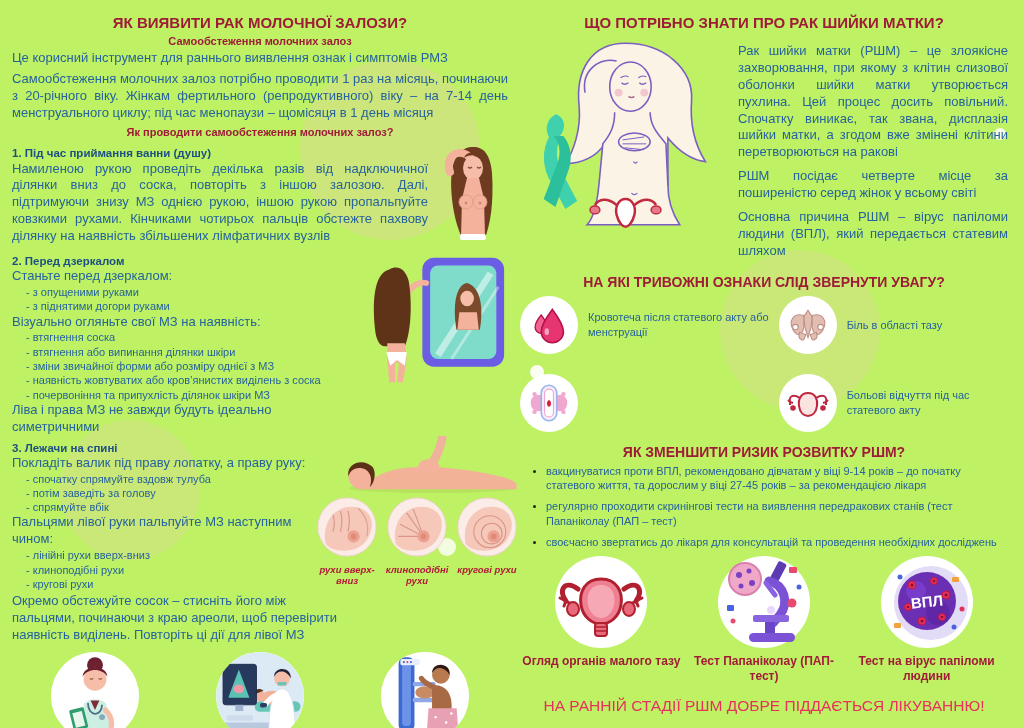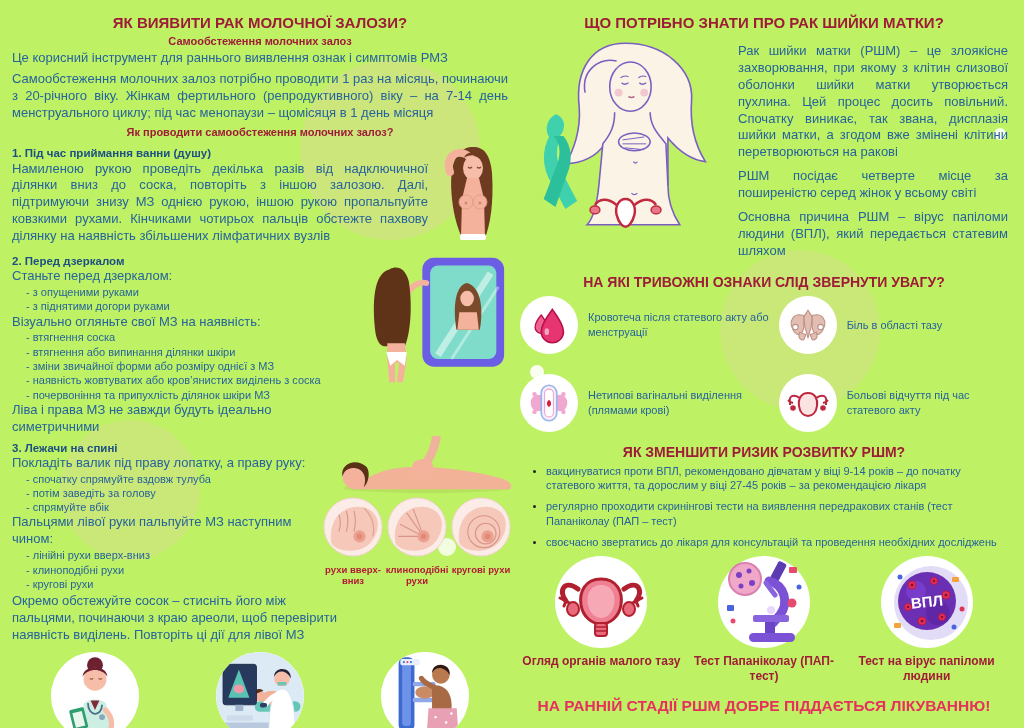--- a/index.html
+++ b/index.html
@@ -16,42 +16,42 @@
   h2.h-red{color:#9e1c38;font-size:11px;font-weight:bold;text-align:center;margin:4px 0 3px 0;}
   h3.h-blue{color:#1d5082;font-size:11.5px;font-weight:bold;margin:6px 0 1px 0;}
   p{font-size:13px;line-height:1.3;margin:2px 0 4px 0;}
   p.j{text-align:justify;}
   ul.dashlist{list-style:none;margin:0;padding:0 0 0 14px;}
   ul.dashlist li{font-size:11px;line-height:1.3;}
   .row{display:flex;}
   .flex1{flex:1;}
   
   .fig{flex:0 0 auto;}
-  .circles-row{display:flex;justify-content:flex-end;margin-top:2px;}
+  .circles-row{display:flex;gap:6px;justify-content:flex-end;margin-top:2px;font-style:italic;}
   .bcirc{width:64px;text-align:center;}
   .bcirc .lbl{color:#b11a38;font-size:9.5px;font-weight:bold;line-height:1.2;margin-top:2px;}
   
   .methods-row{display:flex;justify-content:space-around;margin-top:8px;}
   .method{width:150px;text-align:center;}
   .iconcirc{width:88px;height:88px;border-radius:50%;background:#fff;margin:0 auto;display:flex;align-items:center;justify-content:center;overflow:hidden;}
   .method .lbl,.test .lbl{color:#a11c38;font-size:12px;font-weight:bold;line-height:1.25;margin-top:6px;}
   
   .intro-row{display:flex;align-items:flex-start;}
   .intro-row .paras{flex:1;padding-left:6px;padding-top:6px;}
   .signs-grid{display:grid;grid-template-columns:53% 47%;row-gap:20px;margin:6px 0 2px 0;}
   .sign{display:flex;align-items:center;gap:10px;}
   .signcirc{width:58px;height:58px;border-radius:50%;background:#fff;flex:0 0 auto;display:flex;align-items:center;justify-content:center;}
   .sign .lbl{font-size:11px;line-height:1.3;color:#27639c;}
   ul.risk{margin:4px 0 0 0;padding:0 0 0 26px;}
   ul.risk li{font-size:11px;line-height:1.3;margin-bottom:7px;color:#27639c;}
   ul.risk li::marker{color:#222;font-size:10px;}
   .tests-row{display:flex;justify-content:space-around;margin-top:6px;}
   .test{width:160px;text-align:center;}
   .testcirc{width:92px;height:92px;border-radius:50%;background:#fff;margin:0 auto;display:flex;align-items:center;justify-content:center;}
-  .footer-line{color:#e7305e;font-size:15.5px;font-weight:bold;text-align:center;margin-top:12px;}
+  .footer-line{color:#e7305e;font-size:15.5px;font-weight:normal;text-align:center;margin-top:12px;}
   .step2-row .fig{margin-top:6px;}
   .s3-right{width:202px;display:flex;flex-direction:column;align-items:flex-end;}
 </style>
 </head>
 <body>
 
 <div class="page">
 
   <div class="deco" style="left:300px;top:60px;width:180px;height:180px;background:rgba(231,210,166,0.35);"></div>
   <div class="deco" style="left:720px;top:250px;width:160px;height:160px;background:rgba(231,210,166,0.30);"></div>
@@ -337,21 +337,20 @@
             <ellipse cx="28" cy="18" rx="6.5" ry="7.5" fill="#f0a8d0"></ellipse>
             <circle cx="5" cy="10" r="2" fill="#f0a8d0"></circle>
               <circle cx="31" cy="10" r="2" fill="#f0a8d0"></circle>
             <circle cx="5" cy="26" r="2" fill="#f0a8d0"></circle>
               <circle cx="31" cy="26" r="2" fill="#f0a8d0"></circle>
             <rect x="11" y="2" width="14" height="32" rx="7" fill="#f3edfc" stroke="#9db4ea" stroke-width="1.5"></rect>
             <rect x="14" y="5.5" width="8" height="25" rx="4" fill="#ffffff" stroke="#f0a8d0"></rect>
             <path d="M18 15 c-2.5 2 -2.5 5 0 6.5 c2.5 -1.5 2.5 -4.5 0 -6.5 Z" fill="#d61f3e"></path>
           </svg>
         </div>
-        <div class="lbl">Нетипові вагінальні виділення (плямами крові)</div>
       </div>
       <div class="sign">
         <div class="signcirc">
           <svg width="44" height="38" viewBox="0 0 44 36">
             <g stroke="#c02740" stroke-width="2" fill="none">
               <path d="M22 8 C15 8 12 14 13 21 C14 28 18 31 22 31 C26 31 30 28 31 21 C32 14 29 8 22 8 Z" fill="#fbe3e1"></path>
               <path d="M14 13 C6 8 3 12 4 17"></path>
               <path d="M30 13 C38 8 41 12 40 17"></path>
               <path d="M4 17 l-2 -2 M4 17 l0 3 M4 17 l3 1"></path>
               <path d="M40 17 l2 -2 M40 17 l0 3 M40 17 l-3 1"></path>

